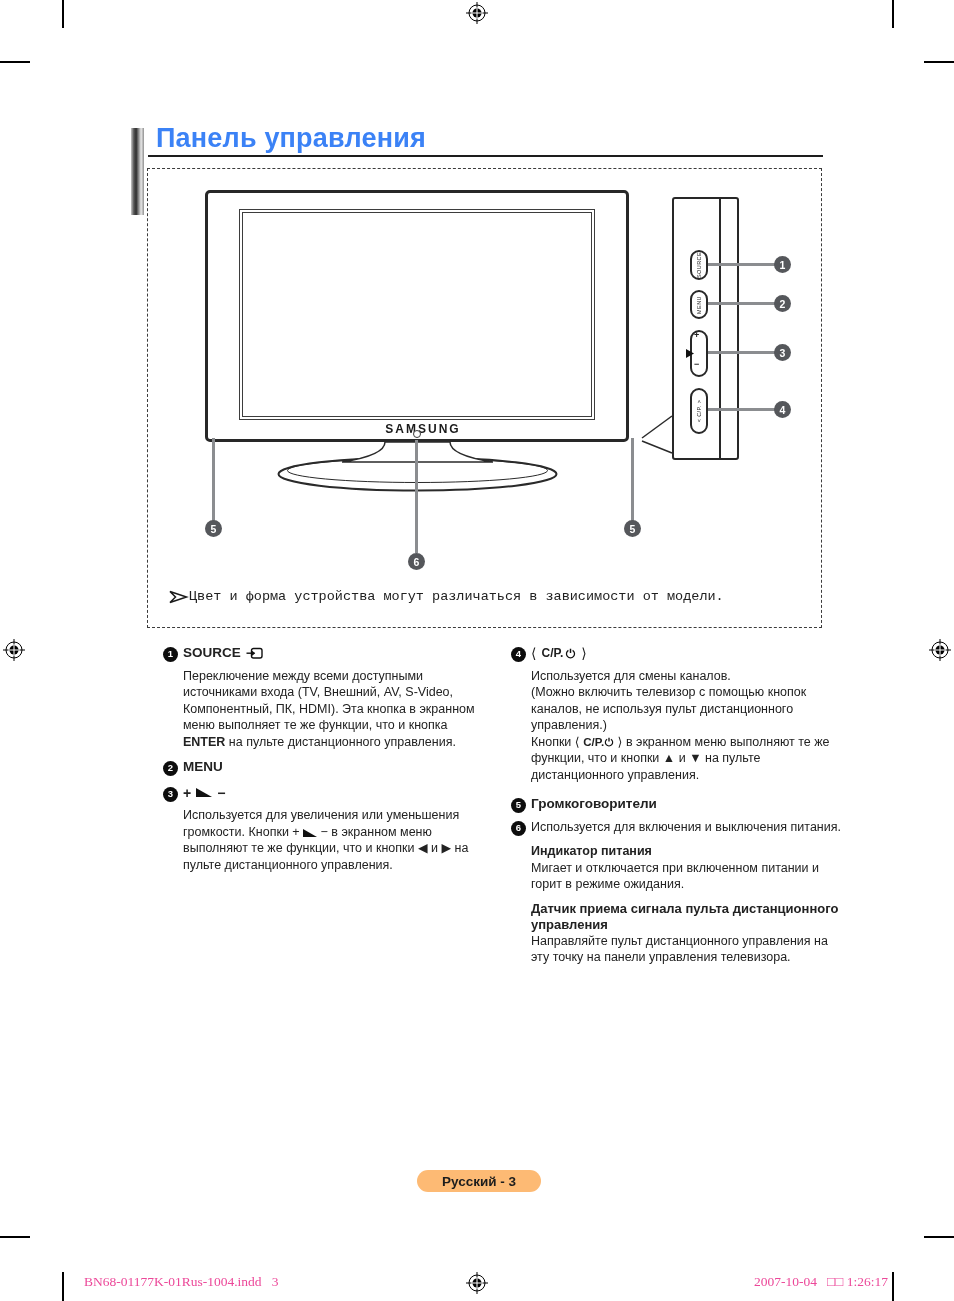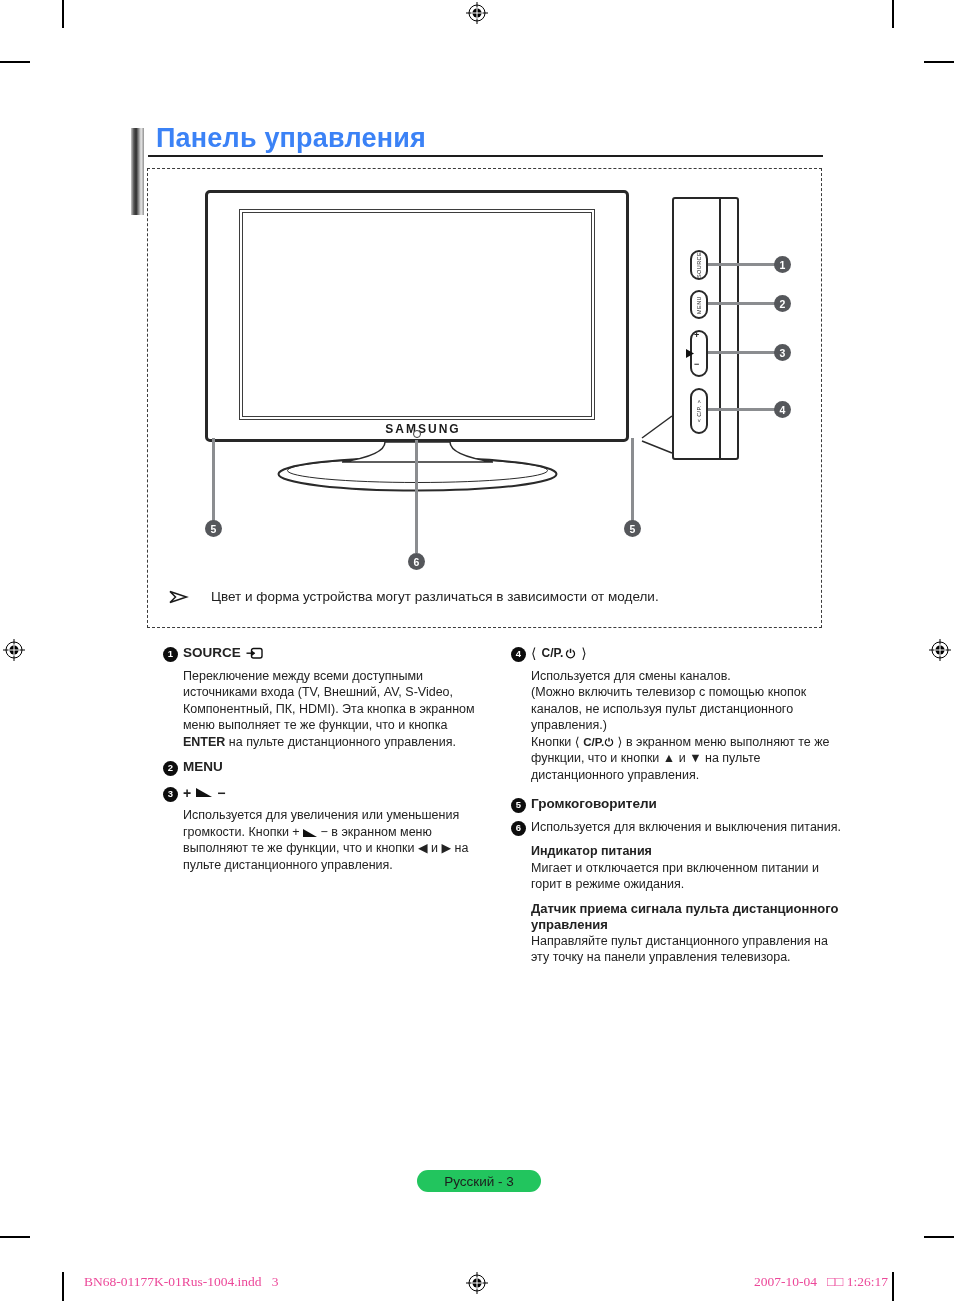--- a/index.html
+++ b/index.html
@@ -36,42 +36,42 @@
   .sp-divider{position:absolute;left:719px;top:199px;width:1.5px;height:259px;background:#282828;}
   .spbtn{position:absolute;left:690px;width:18px;border:2px solid #282828;border-radius:9px;
     background:#fff;box-sizing:border-box;}
   .spbtn-label{position:absolute;top:50%;left:50%;transform:translate(-50%,-50%) rotate(-90deg);
     font-size:5.5px;letter-spacing:.4px;color:#222;white-space:nowrap;}
   .sp-sign{position:absolute;font-size:9px;font-weight:bold;color:#222;}
   .lead{position:absolute;height:3px;background:#8b8d90;}
   .lead-v{position:absolute;width:3px;background:#8b8d90;}
   .callout{position:absolute;width:17px;height:17px;border-radius:50%;background:#55575b;color:#fff;
     font-size:10.5px;font-weight:bold;display:flex;align-items:center;justify-content:center;}
-  .note-row{position:absolute;left:168px;top:589px;display:flex;align-items:flex-start;gap:22px;
-    font-size:13.5px;color:#202020;}
+  .note-row{position:absolute;left:168px;top:589px;display:flex;align-items:flex-start;gap:0;
+    font-size:13.5px;color:#202020;font-family:Liberation Mono, monospace;}
   .note-row .txt{padding-top:0px;}
 
   
   .col{position:absolute;top:645px;font-size:12.5px;line-height:16.5px;color:#222;}
   .col-left{left:163px;width:330px;}
   .col-right{left:511px;width:334px;}
   .sec{position:relative;padding-left:20px;}
   .sec + .sec{margin-top:9px;}
   .numball{position:absolute;left:0;top:2px;width:15px;height:15px;border-radius:50%;background:#0d0d0d;
     color:#fff;font-size:9.5px;font-weight:bold;display:flex;align-items:center;justify-content:center;}
   .sec-title{font-weight:bold;font-size:13.5px;margin:0 0 6px 0;display:flex;align-items:center;gap:5px;min-height:16px;}
   .sec p{margin:0;}
   .subhead{font-weight:bold;margin-top:8px;}
   .bold{font-weight:bold;}
   .iconwrap{display:inline-flex;align-items:center;vertical-align:-1px;}
 
   
-  .badge{position:absolute;left:417px;top:1170px;width:124px;height:22px;background:#22c55e;
+  .badge{position:absolute;left:417px;top:1170px;width:124px;height:22px;background:#fdba74;
     border-radius:11px;display:flex;align-items:center;justify-content:center;
-    font-size:13.5px;font-weight:normal;color:#1d1d1d;}
+    font-size:13.5px;font-weight:bold;color:#1d1d1d;}
   .print{position:absolute;top:1274px;font-family:"Liberation Serif","DejaVu Serif",serif;
     font-size:13.5px;color:#ec4899;white-space:pre;}
   .print-left{left:84px;}
   .print-right{left:754px;}
 </style>
 </head>
 <body>
 
 <div class="page">
 

